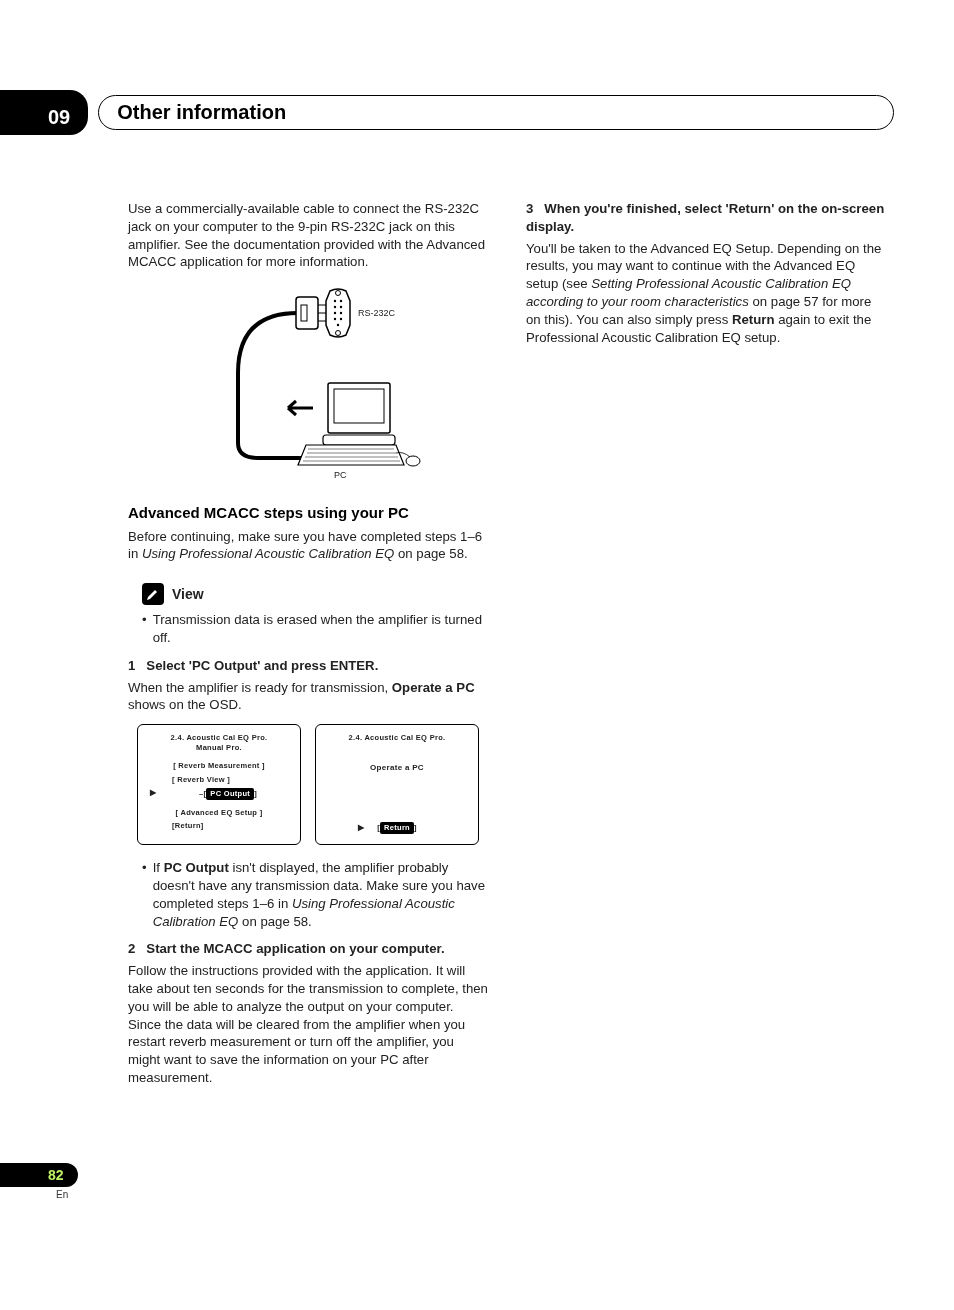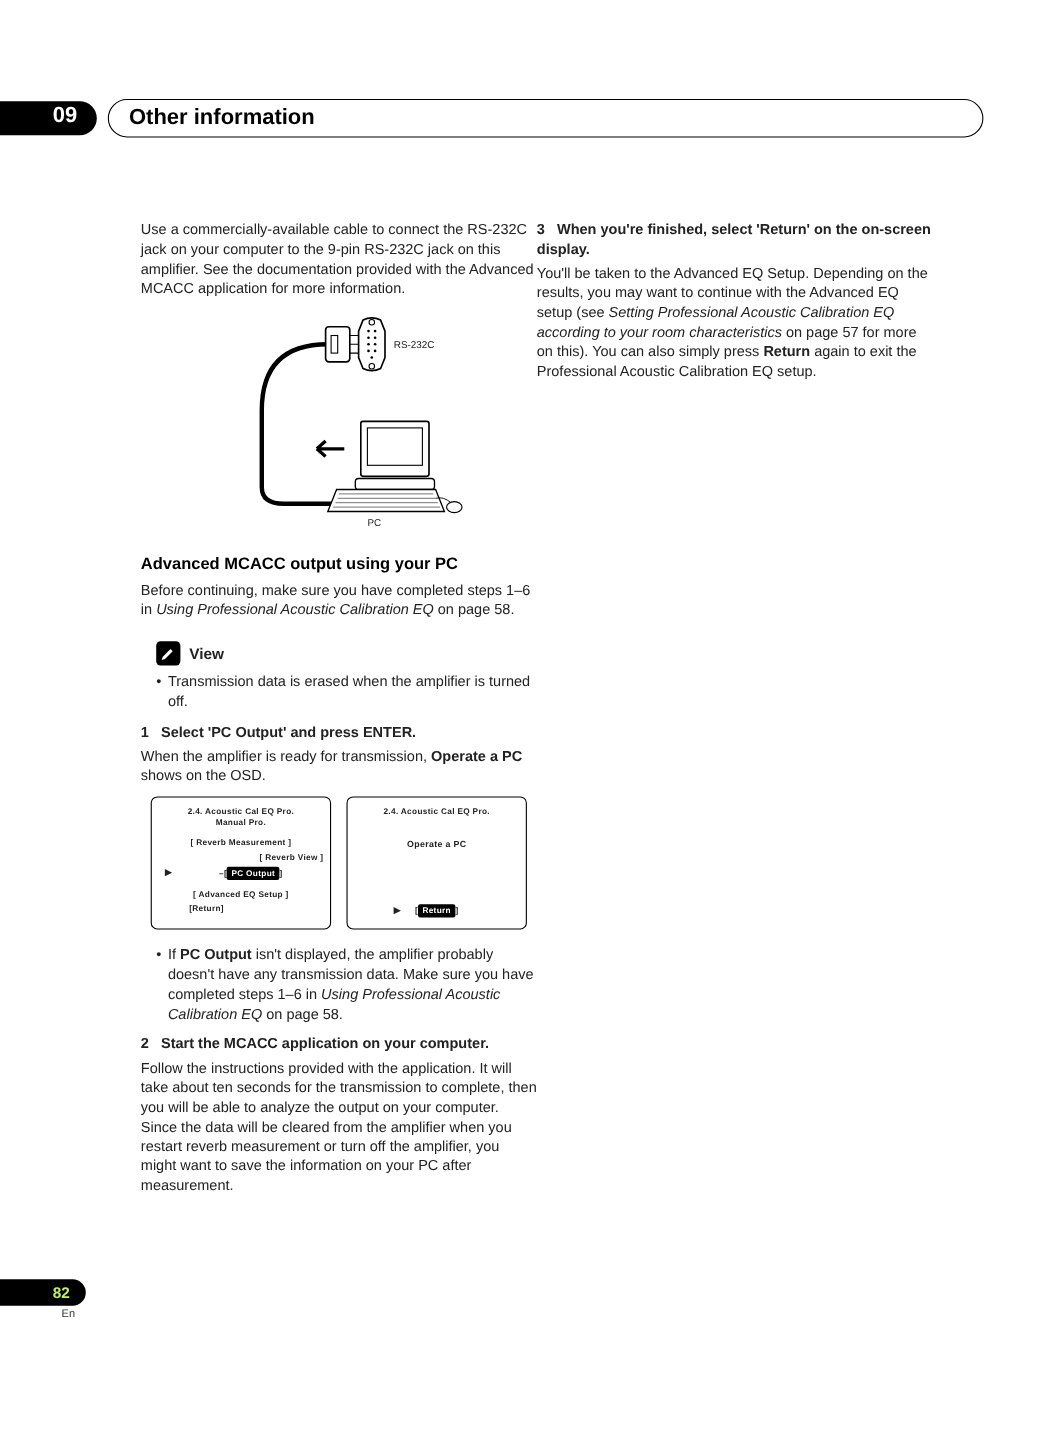--- a/index.html
+++ b/index.html
@@ -17,40 +17,41 @@
     left: 0;
     right: 60px;
     display: flex;
     align-items: center;
   }
   .chapter-pill {
     background: #000;
     color: #fff;
     font-weight: bold;
     font-size: 20px;
-    padding: 2px 18px 6px 48px;
+    padding: 16px 18px 6px 48px;
     border-radius: 0 18px 18px 0;
     margin-right: 10px;
   }
   .chapter-title-wrap {
     flex: 1;
     border: 1px solid #000;
     border-radius: 18px;
     padding: 5px 18px;
   }
   .chapter-title {
     font-weight: bold;
     font-size: 20px;
   }
   .content {
     position: absolute;
     top: 200px;
     left: 128px;
     right: 60px;
     display: flex;
+    gap: 38px;
   }
   .col {
     width: 360px;
     font-size: 13.2px;
     line-height: 1.35;
     color: #222;
   }
   .col p { margin-bottom: 4px; }
   .italic { font-style: italic; }
   .bold { font-weight: bold; }
@@ -203,21 +204,21 @@
           <line x1="125" y1="178" x2="222" y2="178"></line>
         </g>
 
         <ellipse cx="235" cy="178" rx="7" ry="5" fill="#fff" stroke="#000"></ellipse>
         <path d="M232 174 Q 225 168 218 170" fill="none" stroke="#000" stroke-width="0.8"></path>
       </svg>
       <div style="position:absolute; top:24px; left:180px; font-size:9px;">RS-232C</div>
       <div style="position:absolute; bottom:2px; left:156px; font-size:9px;">PC</div>
     </div>
 
-    <div class="heading-sub">Advanced MCACC output using your PC</div>
+    <div class="heading-sub">Advanced MCACC steps using your PC</div>
     <p>
       <span>Before continuing, make sure you have completed steps 1–6 in </span><span class="italic">Using Professional Acoustic Calibration EQ</span><span> on page 58.</span>
     </p>
 
     <div class="note-row">
       <div class="note-icon">
         <svg width="16" height="16" viewBox="0 0 16 16">
             <path d="M3 11 L10 4 L12 6 L5 13 L2 14 Z" fill="#fff"></path>
           </svg>
       </div>
@@ -235,21 +236,21 @@
       <span>When the amplifier is ready for transmission, </span><span class="bold">Operate a PC</span><span> shows on the OSD.</span>
     </p>
 
     <div class="osd-row">
       <div class="osd">
         <div class="osd-title">
           <div>2.4. Acoustic  Cal  EQ  Pro.</div>
           <div>Manual  Pro.</div>
         </div>
         <div class="osd-line">[ Reverb  Measurement ]</div>
-        <div class="osd-line" style="text-align:right; padding-left:28px;">[ Reverb  View ]</div>
+        <div class="osd-line" style="text-align:left; padding-left:28px;">[ Reverb  View ]</div>
         <div class="osd-line">
           <span class="osd-arrow" style="left:12px;">▶</span>
           <span style="margin-left:18px;">–[</span><span class="osd-sel"> PC  Output </span><span>]</span>
         </div>
         <div class="osd-line" style="margin-top:8px;">[ Advanced  EQ  Setup ]</div>
         <div class="osd-line" style="text-align:left; padding-left:28px;">[Return]</div>
       </div>
       <div class="osd">
         <div class="osd-title">2.4. Acoustic  Cal  EQ  Pro.</div>
         <div style="margin-top:20px; font-size:8px;">Operate a PC</div>

